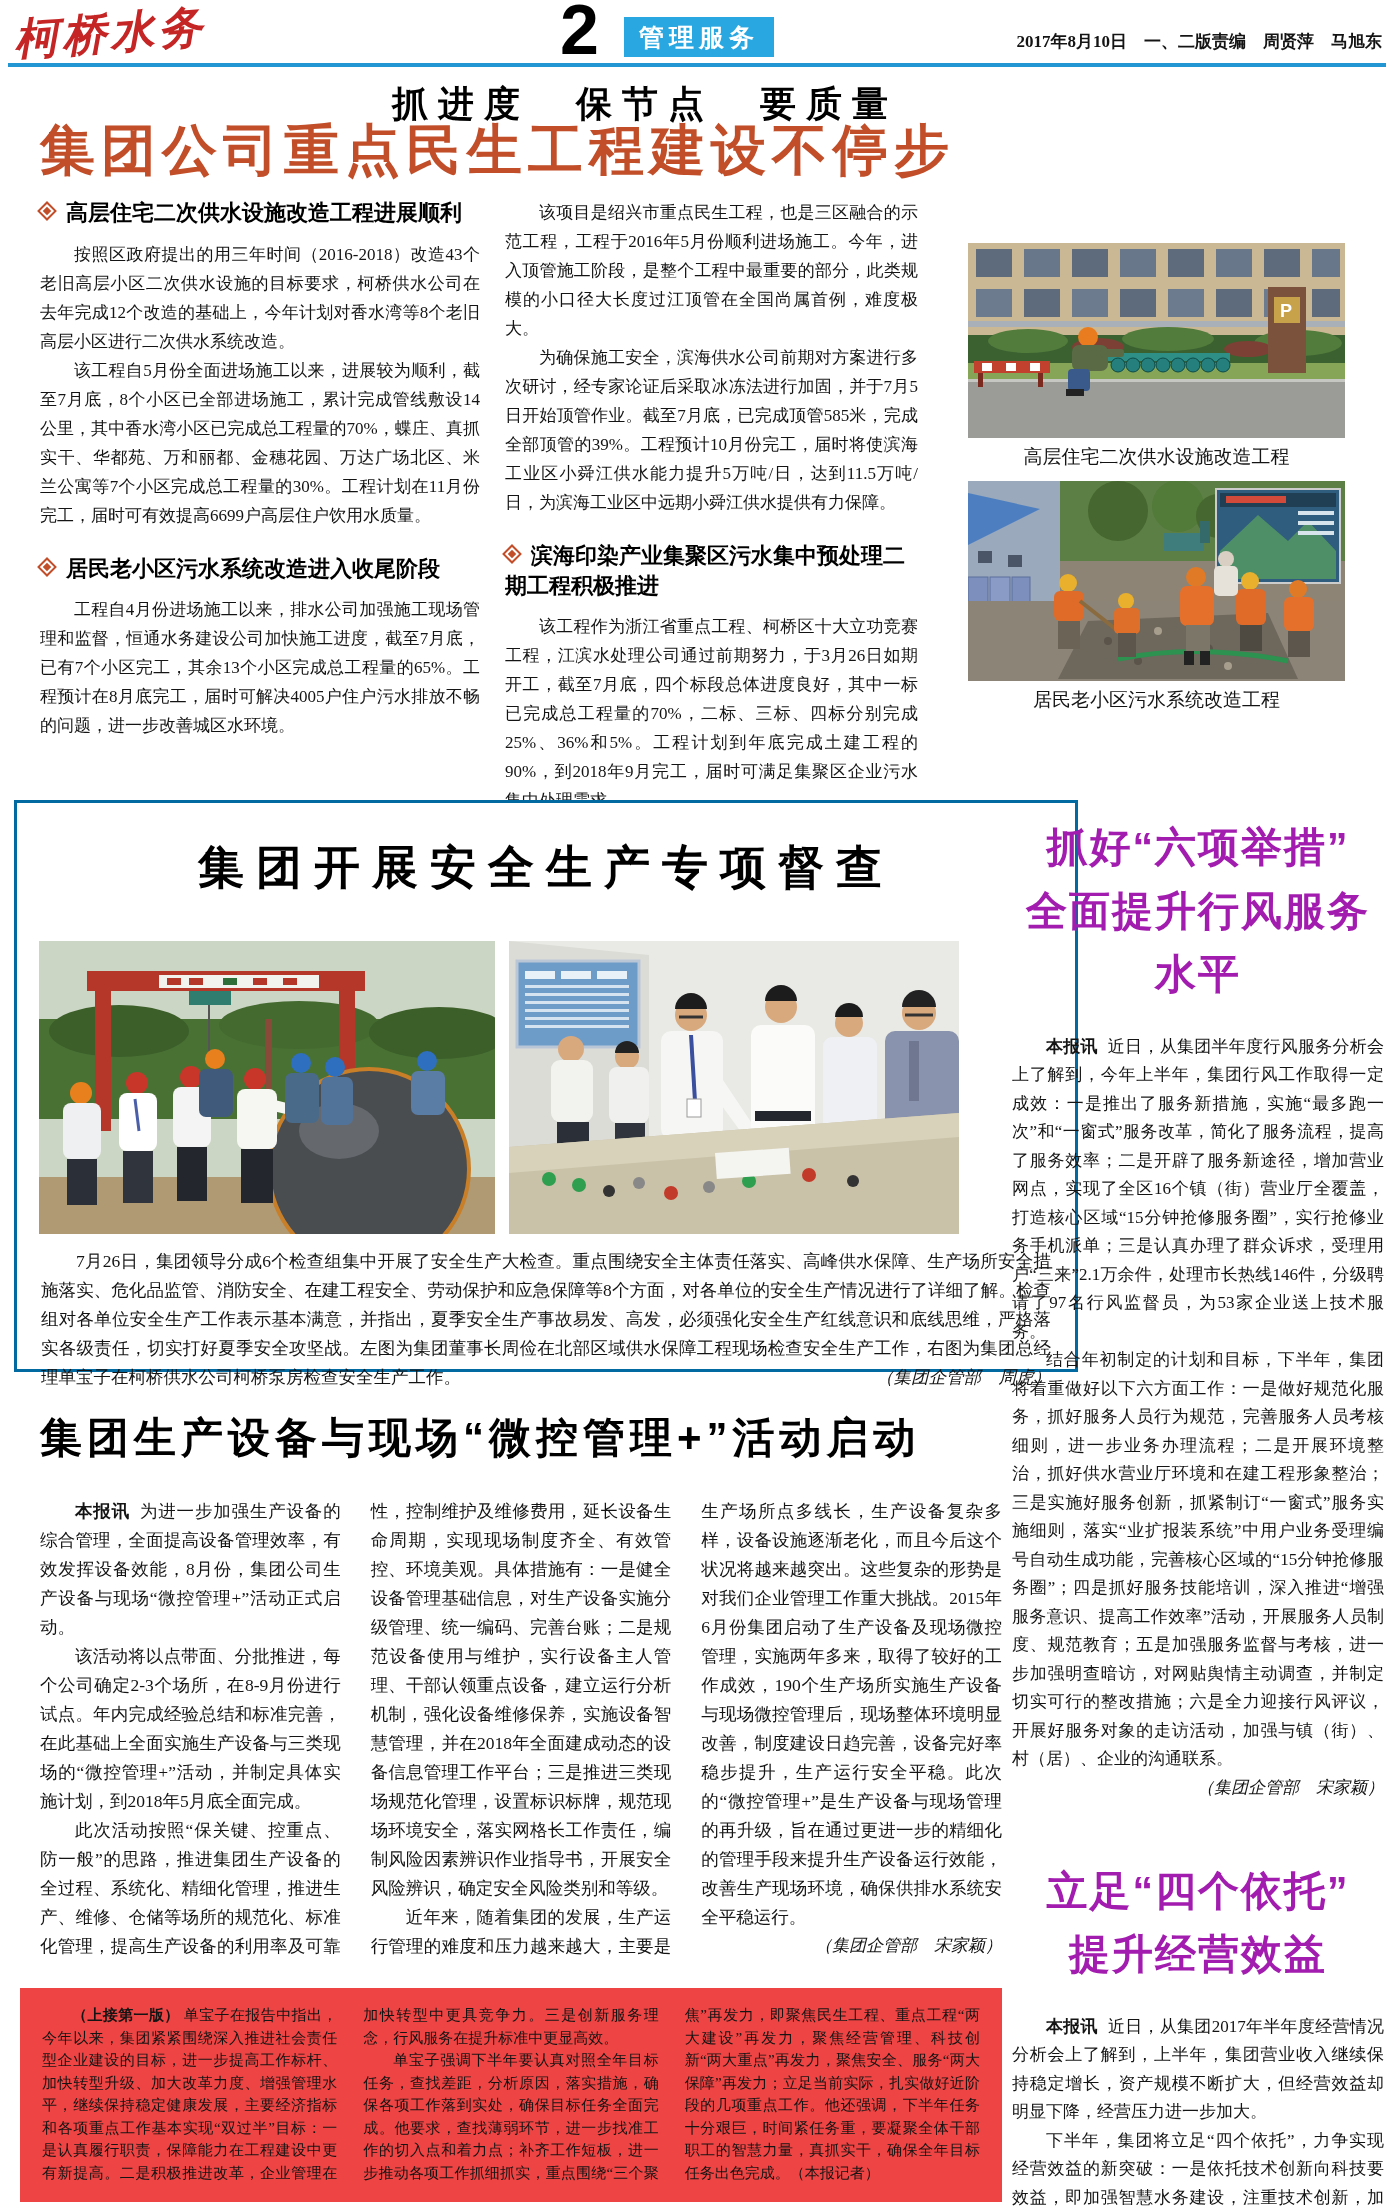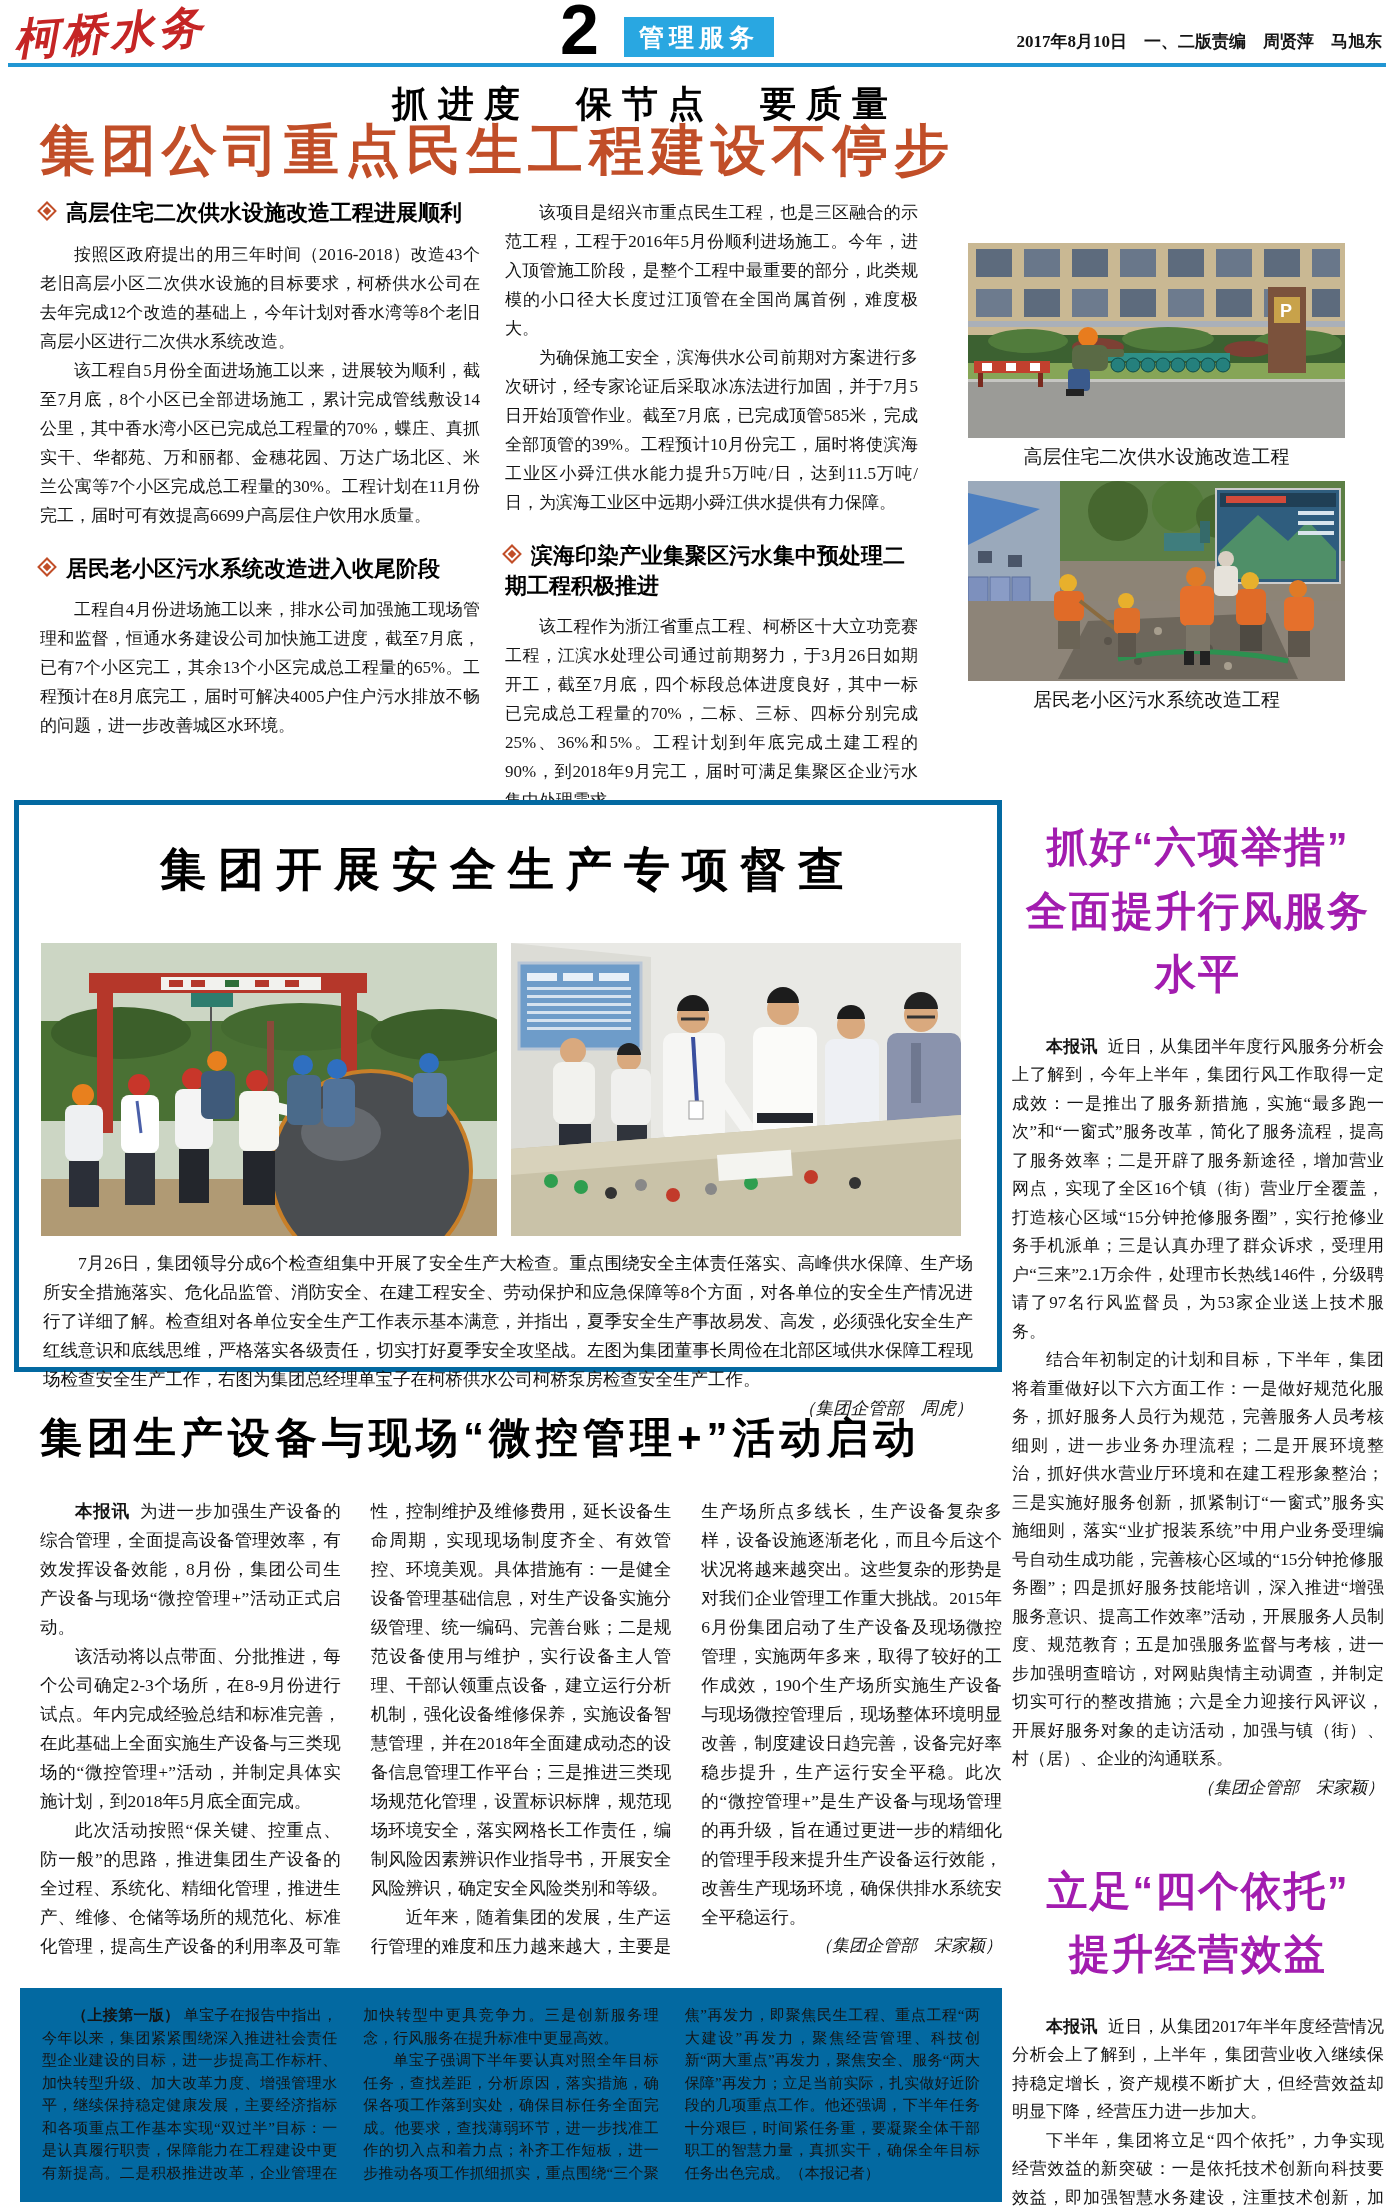--- a/index.html
+++ b/index.html
@@ -36,38 +36,38 @@
   p.body{font-size:17px;line-height:29px;text-align:justify;text-indent:2em;}
   .lede{font-family:"Liberation Sans",sans-serif;font-weight:700;margin-right:10px;}
   .byline{font-style:italic;text-align:right;font-size:17px;line-height:28px;}
 
   
   .photocol{left:968px;top:243px;width:377px;}
   .photo{position:relative;overflow:hidden;background:#cfcfcf;}
   .photocap{font-weight:400;font-size:19px;line-height:1.3;text-align:center;margin:7px 0 11px 0;}
 
   
-  .inspect{left:14px;top:800px;width:988px;height:572px;border:5px solid #0369a1;box-sizing:border-box;background:#fff;}
+  .inspect{left:14px;top:800px;width:1064px;height:572px;border:3px solid #0369a1;box-sizing:border-box;background:#fff;}
   .inspect h2{font-family:"Liberation Sans",sans-serif;font-weight:900;font-size:46px;letter-spacing:12px;
               text-align:center;margin-top:34px;color:#000;}
   .bphotos{display:flex;gap:14px;padding:0 22px;margin-top:42px;}
   .bphoto{position:relative;height:293px;overflow:hidden;background:#ccc;}
   .inspect .cap{margin:13px 24px 0 24px;font-size:17.5px;line-height:29px;text-align:justify;text-indent:2em;}
   .capbyline{float:right;font-style:italic;margin-left:30px;}
 
   
   .wkhead{left:40px;top:1410px;width:962px;font-family:"Liberation Sans",sans-serif;font-weight:900;
           font-size:42px;letter-spacing:5px;color:#000;}
   .wkbody{left:40px;top:1497px;width:962px;height:478px;column-count:3;column-gap:30px;column-fill:auto;
           font-size:17.5px;line-height:29px;text-align:justify;overflow:hidden;}
   .wkbody p{text-indent:2em;}
   .wkbody .byline{text-indent:0;}
 
   
-  .jump{left:20px;top:1988px;width:982px;height:214px;background:#0369a1;box-sizing:border-box;
+  .jump{left:20px;top:1988px;width:982px;height:214px;background:#ef4444;box-sizing:border-box;
         padding:16px 22px;column-count:3;column-gap:26px;column-fill:auto;font-size:15px;line-height:22.5px;
         text-align:justify;overflow:hidden;}
   .jump p{text-indent:2em;}
   .jump .jlede{font-family:"Liberation Sans",sans-serif;font-weight:700;margin-right:4px;}
 
   
   .sidebar{left:1012px;top:800px;width:372px;}
   .sb-title{font-family:"Liberation Sans",sans-serif;font-weight:900;font-size:41px;line-height:1.55;
             text-align:center;letter-spacing:2px;color:#a21caf;margin:16px 0 26px 0;}
   .sidebar p.body{font-size:17px;line-height:28.5px;}

